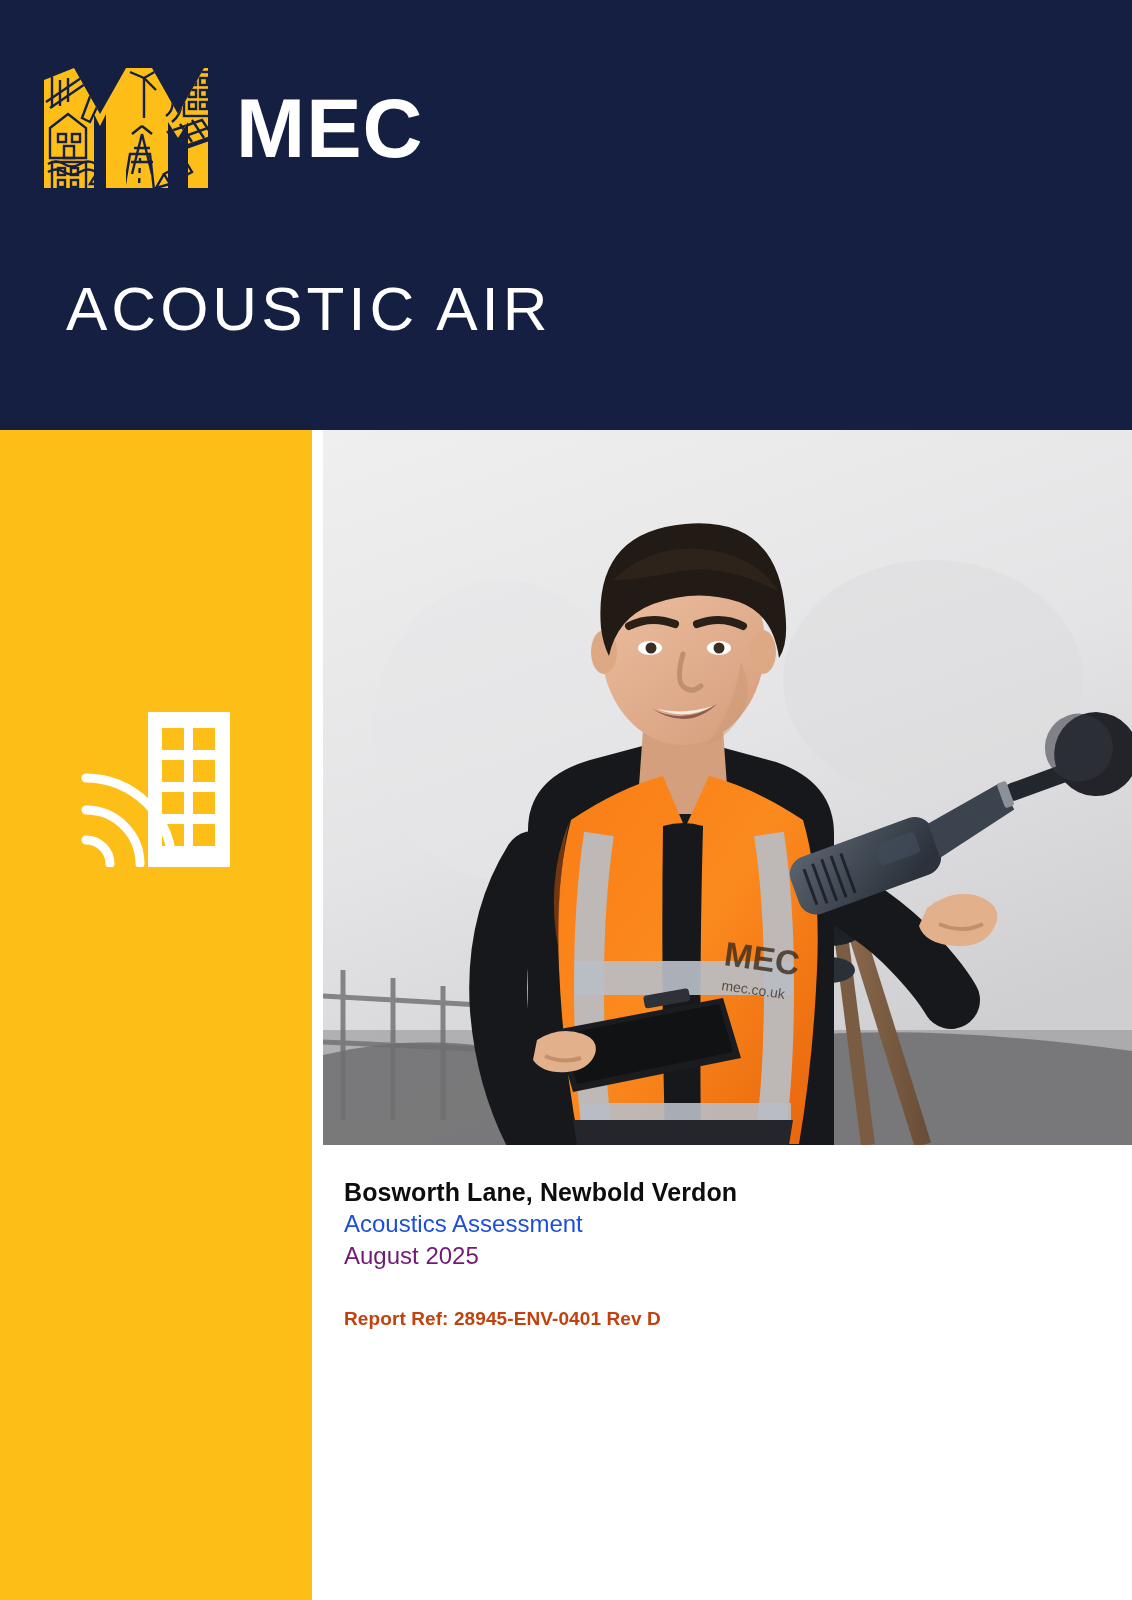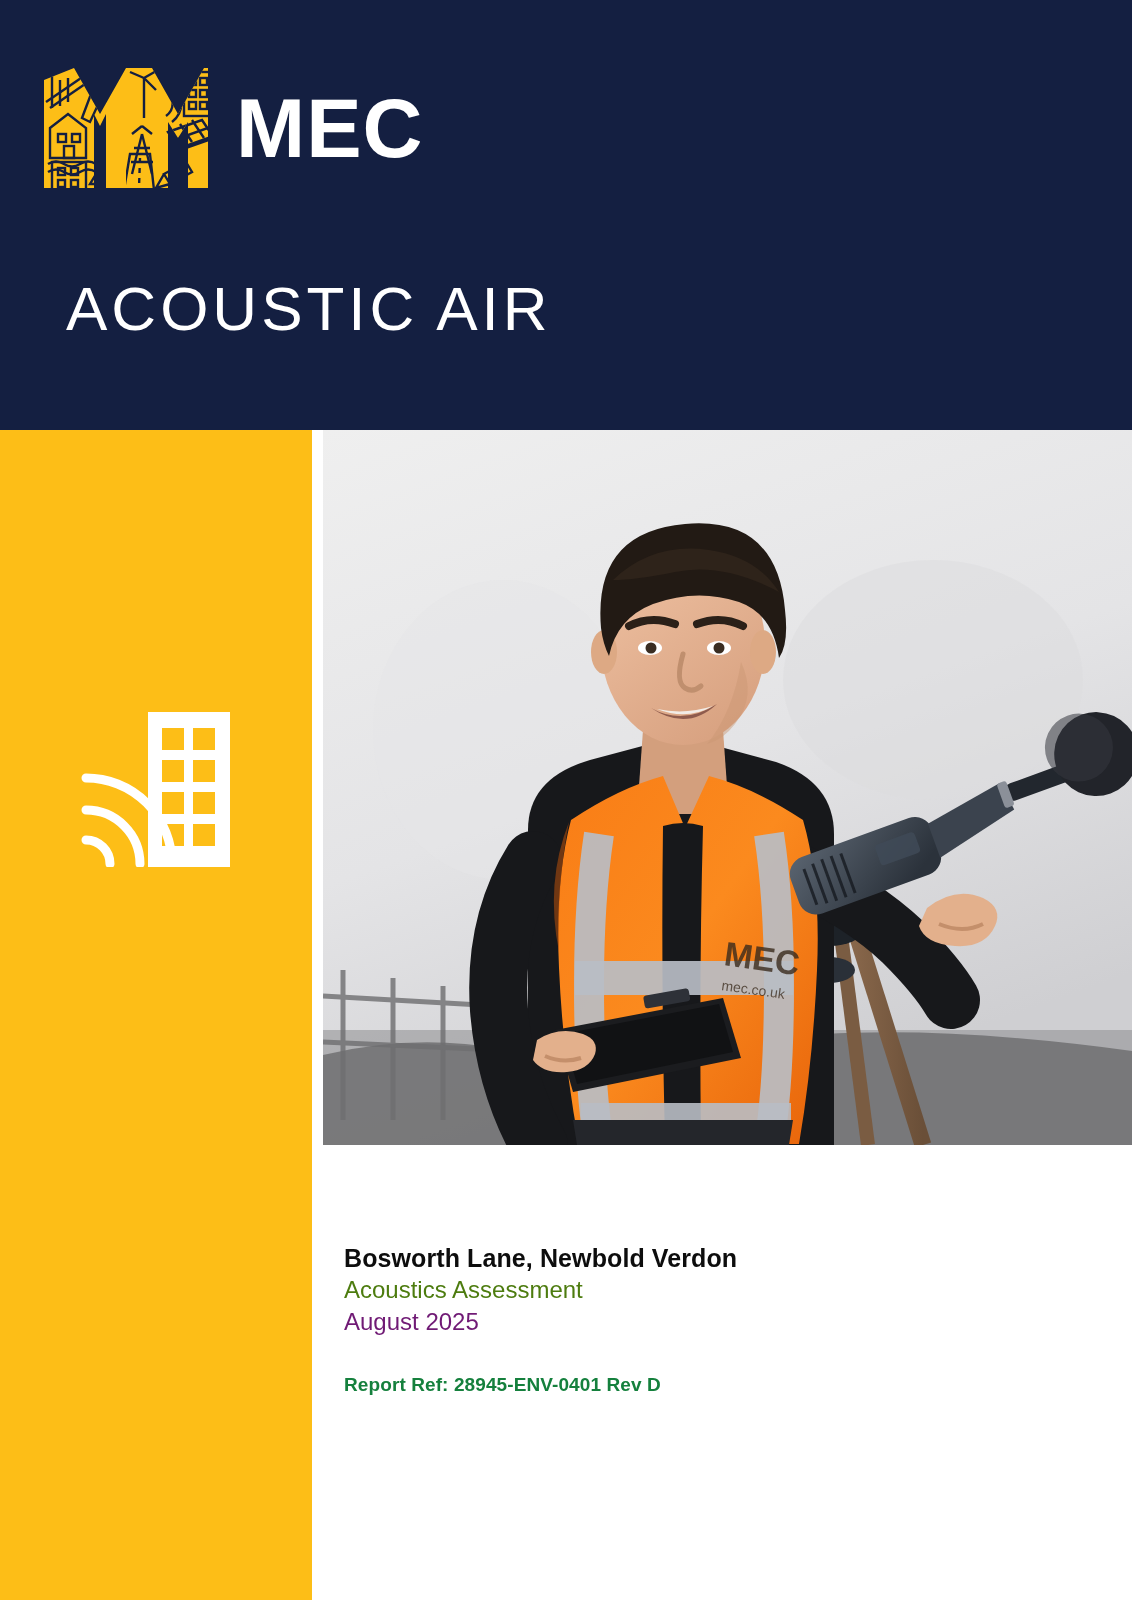--- a/index.html
+++ b/index.html
@@ -45,36 +45,36 @@
   }
 
   
   .cover-photo {
     position:absolute; left:323px; top:430px; width:809px; height:715px;
     background:#e8e8ea; overflow:hidden;
   }
   .photo-svg { display:block; width:100%; height:100%; }
 
   
-  .doc-meta { position:absolute; left:344px; top:1242px; width:740px; }
+  .doc-meta { position:absolute; left:344px; top:1176px; width:740px; }
   .doc-title {
     font-size:25px; font-weight:700; color:#0d0d0d;
     letter-spacing:0.1px; line-height:1.28;
   }
   .doc-subtitle {
-    font-size:24px; font-weight:400; color:#4d7c0f;
+    font-size:24px; font-weight:400; color:#1d4ed8;
     line-height:1.32;
   }
   .doc-date {
     font-size:24px; font-weight:400; color:#701a75;
     line-height:1.32;
   }
   .doc-ref {
     margin-top:37px;
-    font-size:19px; font-weight:700; color:#15803d;
+    font-size:19px; font-weight:700; color:#c2410c;
     letter-spacing:0.1px;
   }
 </style>
 </head>
 <body>
 
 <div class="page">
 
   <div class="header-band">
 

